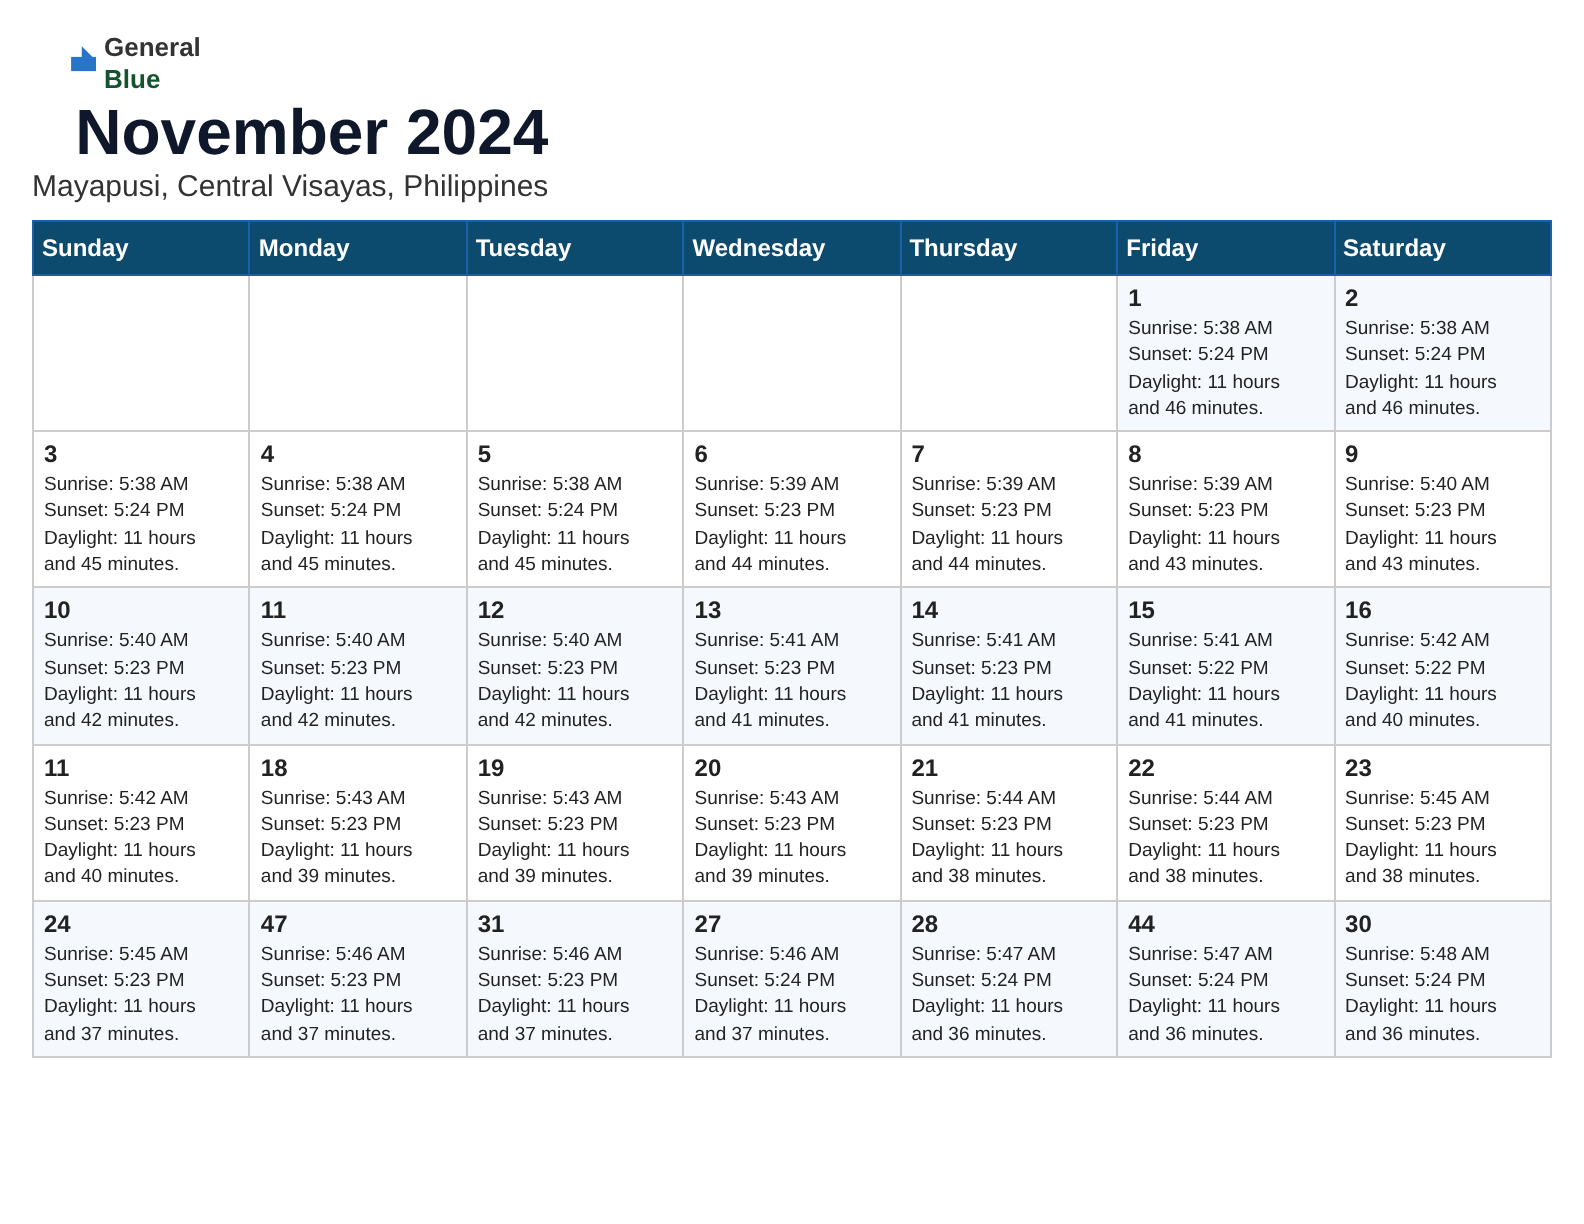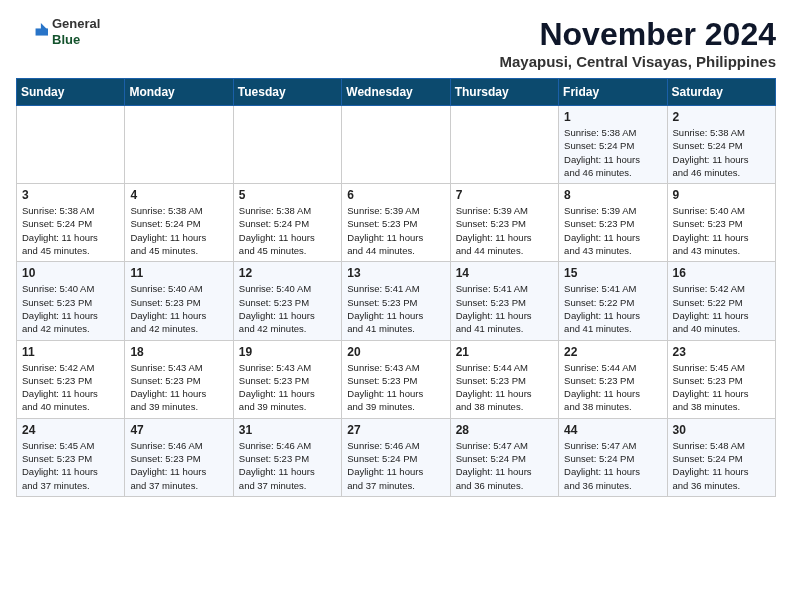--- a/index.html
+++ b/index.html
@@ -8,20 +8,21 @@
       background: #fff;
       width: 792px;
       min-height: 612px;
       padding: 16px;
     }
     .header {
       display: flex;
       justify-content: space-between;
       align-items: flex-start;
       margin-bottom: 8px;
+      flex-direction: column;
     }
     .logo {
       display: flex;
       align-items: center;
       gap: 4px;
     }
     .logo-text {
       font-size: 13px;
       font-weight: bold;
       line-height: 1.2;
@@ -35,23 +36,22 @@
     .title-block {
       text-align: right;
     }
     .title-block h1 {
       font-size: 32px;
       font-weight: bold;
       color: #0f172a;
     }
     .title-block h2 {
       font-size: 15px;
-      font-weight: bold;
+      font-weight: normal;
       color: #333;
-      margin-left: 16px;
     }
     .calendar {
       width: 100%;
       border-collapse: collapse;
       border: 1px solid #ccc;
     }
     .calendar thead tr th {
       background-color: #0c4a6e;
       color: #fff;
       font-size: 12px;

